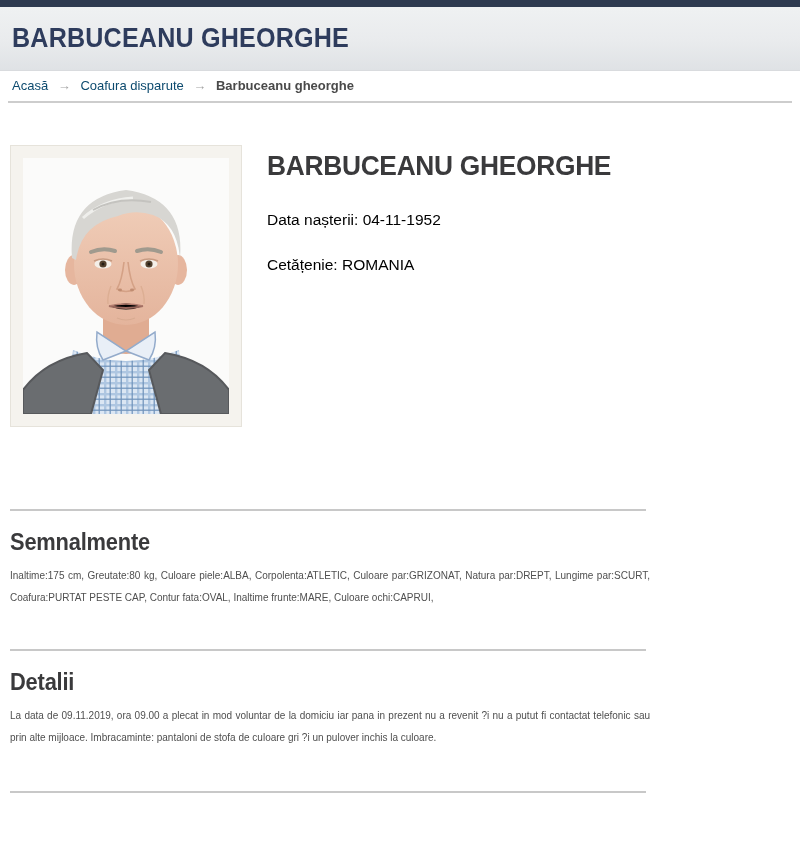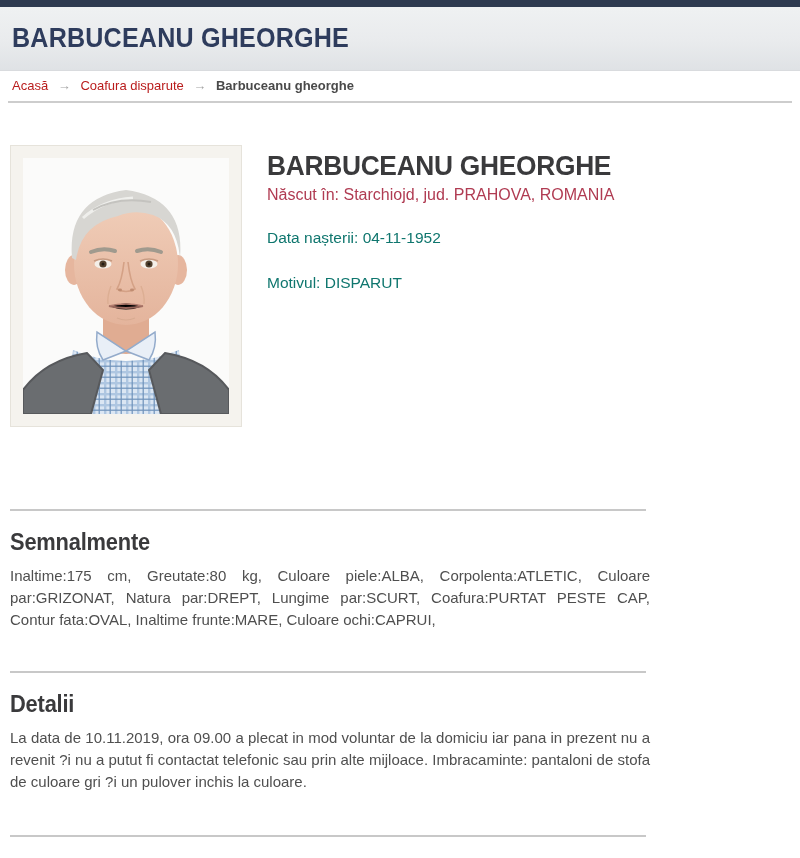--- a/index.html
+++ b/index.html
@@ -33,21 +33,21 @@
     transform-origin: left center;
     white-space: nowrap;
   }
   .breadcrumb {
     padding: 7px 12px 7px;
     font-size: 13px;
     color: #a3a3a3;
     line-height: 16px;
   }
   .crumb-link {
-    color: #b91c1c;
+    color: #0c4a6e;
     text-decoration: none;
     cursor: pointer;
   }
   .crumb-sep {
     color: #a3a3a3;
     margin: 0 6px;
   }
   .crumb-current {
     color: #4a4a4a;
     font-weight: bold;
@@ -94,21 +94,21 @@
   }
   .born-line {
     margin: 4px 0 0;
     font-size: 16px;
     color: #b03b52;
   }
   .field {
     margin: 23px 0 0;
     font-size: 15.5px;
     line-height: 22px;
-    color: #0f766e;
+    color: #000000;
     text-align: justify;
   }
   .field:first-of-type {
     margin-top: 27px;
   }
   .divider {
     border: none;
     border-top: 2px solid #c8c8c8;
     width: 636px;
     margin: 0;
@@ -121,21 +121,21 @@
     font-size: 23px;
     font-weight: bold;
     color: #3a3a3c;
     letter-spacing: -0.2px;
     transform: scaleX(0.95);
     transform-origin: left center;
   }
   .section-text {
     margin: 9px 0 0;
     width: 640px;
-    font-size: 15px;
+    font-size: 10px;
     line-height: 22px;
     color: #4f4f4f;
     text-align: justify;
   }
 </style>
 </head>
 <body>
 
 <div class="top-strip"></div>
 
@@ -216,35 +216,34 @@
         <path d="M86,148 Q103,143 120,148 Q103,155 86,148 Z" fill="#c9948а"></path>
         <path d="M86,148 Q103,152 120,148" stroke="#96655a" stroke-width="2" fill="none"></path>
         <path d="M86,148 Q103,144 120,148" stroke="#b17c6e" stroke-width="1.4" fill="none"></path>
 
         <path d="M94,160 Q103,164 112,160" stroke="#d8ab91" stroke-width="1.2" fill="none"></path>
       </svg>
     </div>
 
     <div class="info">
       <h2 class="person-name">BARBUCEANU GHEORGHE</h2>
-      <p class="born-line">Născut în: Starchiojd, jud. PRAHOVA, ROMANIA</p>
       <p class="field">Data nașterii: 04-11-1952</p>
-      <p class="field">Motivul: DISPARUT</p>
+      <p class="field">Cetățenie: ROMANIA</p>
     </div>
   </div>
 
   <hr class="divider divider-semnalmente">
 
   <section>
     <h2 class="section-heading">Semnalmente</h2>
     <p class="section-text">Inaltime:175 cm, Greutate:80 kg, Culoare piele:ALBA, Corpolenta:ATLETIC, Culoare par:GRIZONAT, Natura par:DREPT, Lungime par:SCURT, Coafura:PURTAT PESTE CAP, Contur fata:OVAL, Inaltime frunte:MARE, Culoare ochi:CAPRUI,</p>
   </section>
 
   <hr class="divider divider-detalii">
 
   <section>
     <h2 class="section-heading">Detalii</h2>
-    <p class="section-text">La data de 10.11.2019, ora 09.00 a plecat in mod voluntar de la domiciu iar pana in prezent nu a revenit ?i nu a putut fi contactat telefonic sau prin alte mijloace. Imbracaminte: pantaloni de stofa de culoare gri ?i un pulover inchis la culoare.</p>
+    <p class="section-text">La data de 09.11.2019, ora 09.00 a plecat in mod voluntar de la domiciu iar pana in prezent nu a revenit ?i nu a putut fi contactat telefonic sau prin alte mijloace. Imbracaminte: pantaloni de stofa de culoare gri ?i un pulover inchis la culoare.</p>
   </section>
 
   <hr class="divider divider-bottom">
 
 </div>
 
 </body></html>

